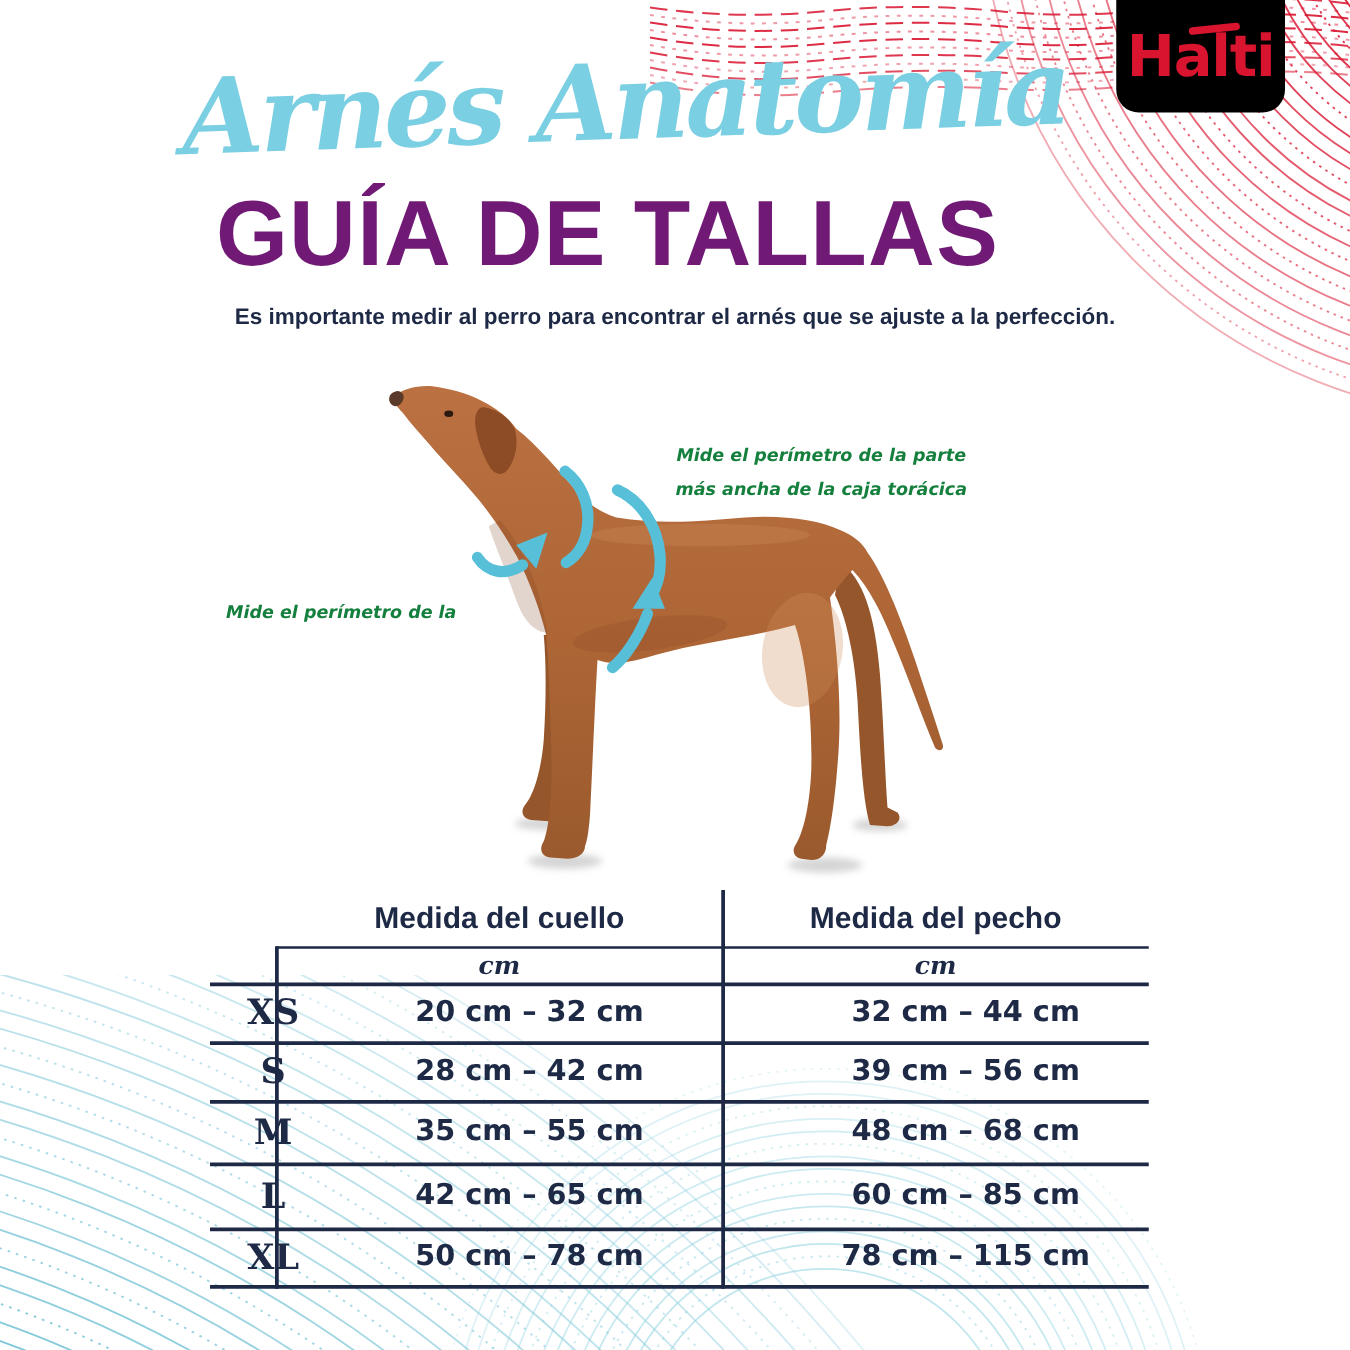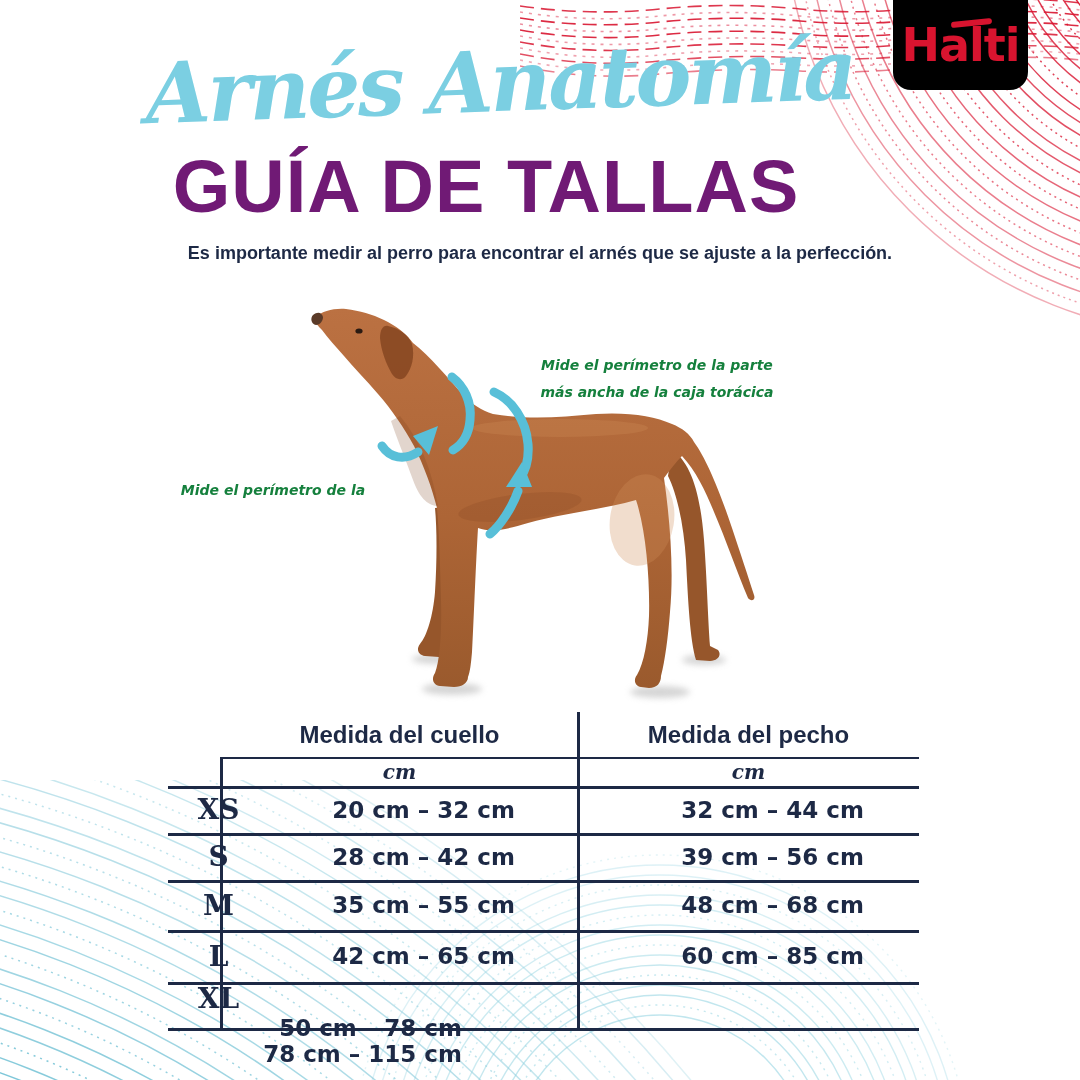--- a/index.html
+++ b/index.html
@@ -263,21 +263,21 @@
     <div class="trow" style="top:880px;height:50px;">
       <div class="sz">M</div>
       <div class="nk">35 cm – 55 cm</div>
       <div class="ch">48 cm – 68 cm</div>
     </div>
     <div class="trow" style="top:930px;height:52px;">
       <div class="sz">L</div>
       <div class="nk">42 cm – 65 cm</div>
       <div class="ch">60 cm – 85 cm</div>
     </div>
-    <div class="trow" style="top:982px;height:46px;flex-direction:column;">
+    <div class="trow" style="top:982px;height:46px;">
       <div class="sz">XL</div>
       <div class="nk">50 cm – 78 cm</div>
       <div class="ch">78 cm – 115 cm</div>
     </div>
   </div>
 
   <div class="logo-card">
     <div class="halti">Halti</div>
     <div class="halti-bar"></div>
   </div>

